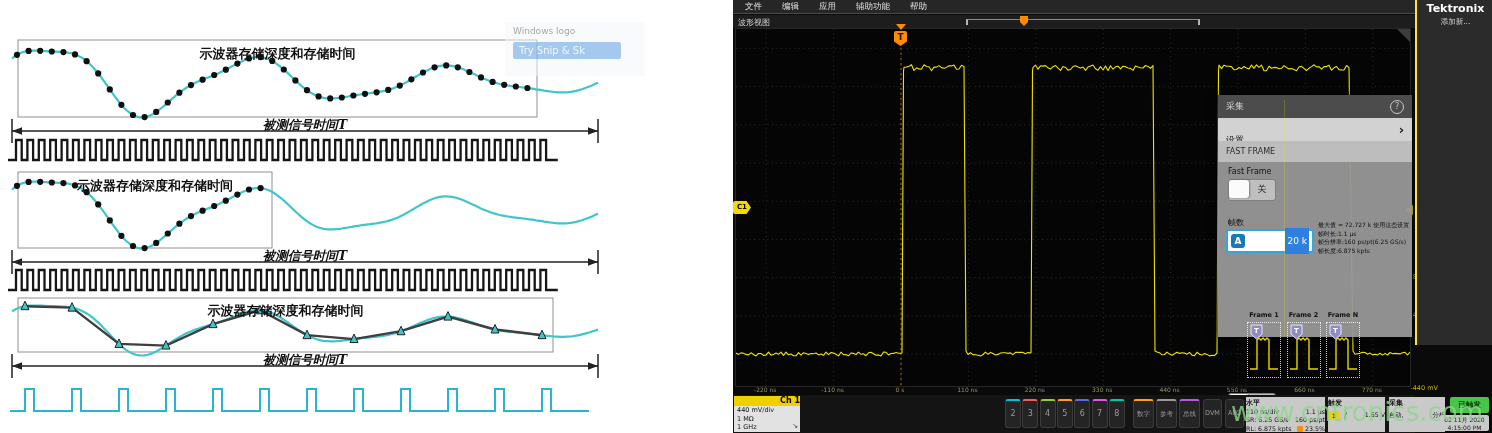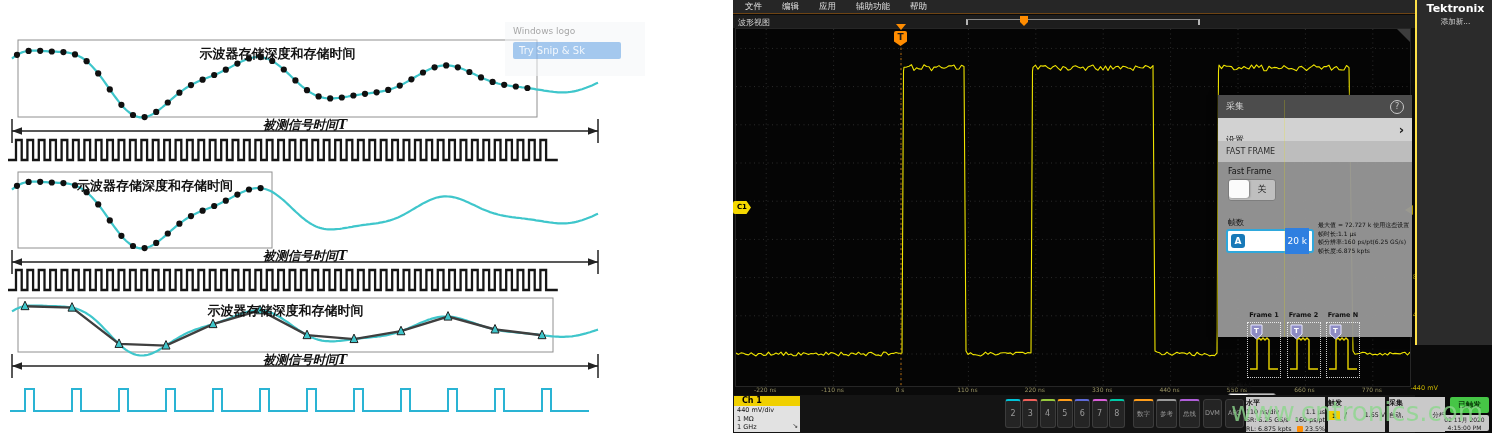--- a/index.html
+++ b/index.html
@@ -74,21 +74,21 @@
   
   .sidebar{position:absolute;left:682px;top:0;width:77px;height:345px;background:#2b2b2b;border-left:2px solid #fde047;}
   .brand{color:#fff;font-weight:bold;font-size:11px;text-align:center;margin-top:2px;}
   .addnew{color:#cfcfcf;font-size:7.5px;text-align:center;margin:2px 0 5px;}
   .sb-grid{display:grid;grid-template-columns:34px 34px;gap:7px 4px;justify-content:center;}
   .sb-btn{height:16px;background:#3a3a3a;border:1px solid #6a6a6a;border-radius:3px;color:#e3e3e3;
           font-size:6.5px;text-align:center;line-height:15px;overflow:hidden;}
   
   .bottom{position:absolute;left:0;top:395px;width:682px;height:38px;background:#141414;}
   .ch1{position:absolute;left:1px;top:1px;width:66px;height:36px;}
-  .ch1h{background:#f0d000;color:#000;font-size:8px;font-weight:bold;height:10px;line-height:10px;padding-left:8px;}
+  .ch1h{background:#f0d000;color:#000;font-size:8px;font-weight:bold;height:10px;line-height:10px;padding-left:20px;text-align:right;}
   .ch1b{background:#e2e2e2;height:26px;font-size:6.5px;color:#111;line-height:8.6px;padding:0 3px;position:relative;}
   .probe{position:absolute;right:2px;bottom:1px;font-size:7px;color:#333;}
   .chb{position:absolute;top:4px;width:16px;height:29px;background:#242424;border:1px solid #3c3c3c;border-radius:3px;
        color:#9a9a9a;font-size:8px;text-align:center;line-height:26px;box-sizing:border-box;}
   .aux{position:absolute;top:4px;height:29px;background:#242424;border:1px solid #3c3c3c;border-radius:3px;
        color:#9a9a9a;font-size:6.5px;text-align:center;line-height:26px;box-sizing:border-box;overflow:hidden;}
   .badge{position:absolute;top:2px;height:35px;background:#c9c9c9;border-radius:0;font-size:6.3px;color:#111;
          padding:1px 0;box-sizing:border-box;}
   .badge .bt{font-size:7px;font-weight:bold;}
   .brow{display:flex;justify-content:space-between;line-height:8.3px;}

